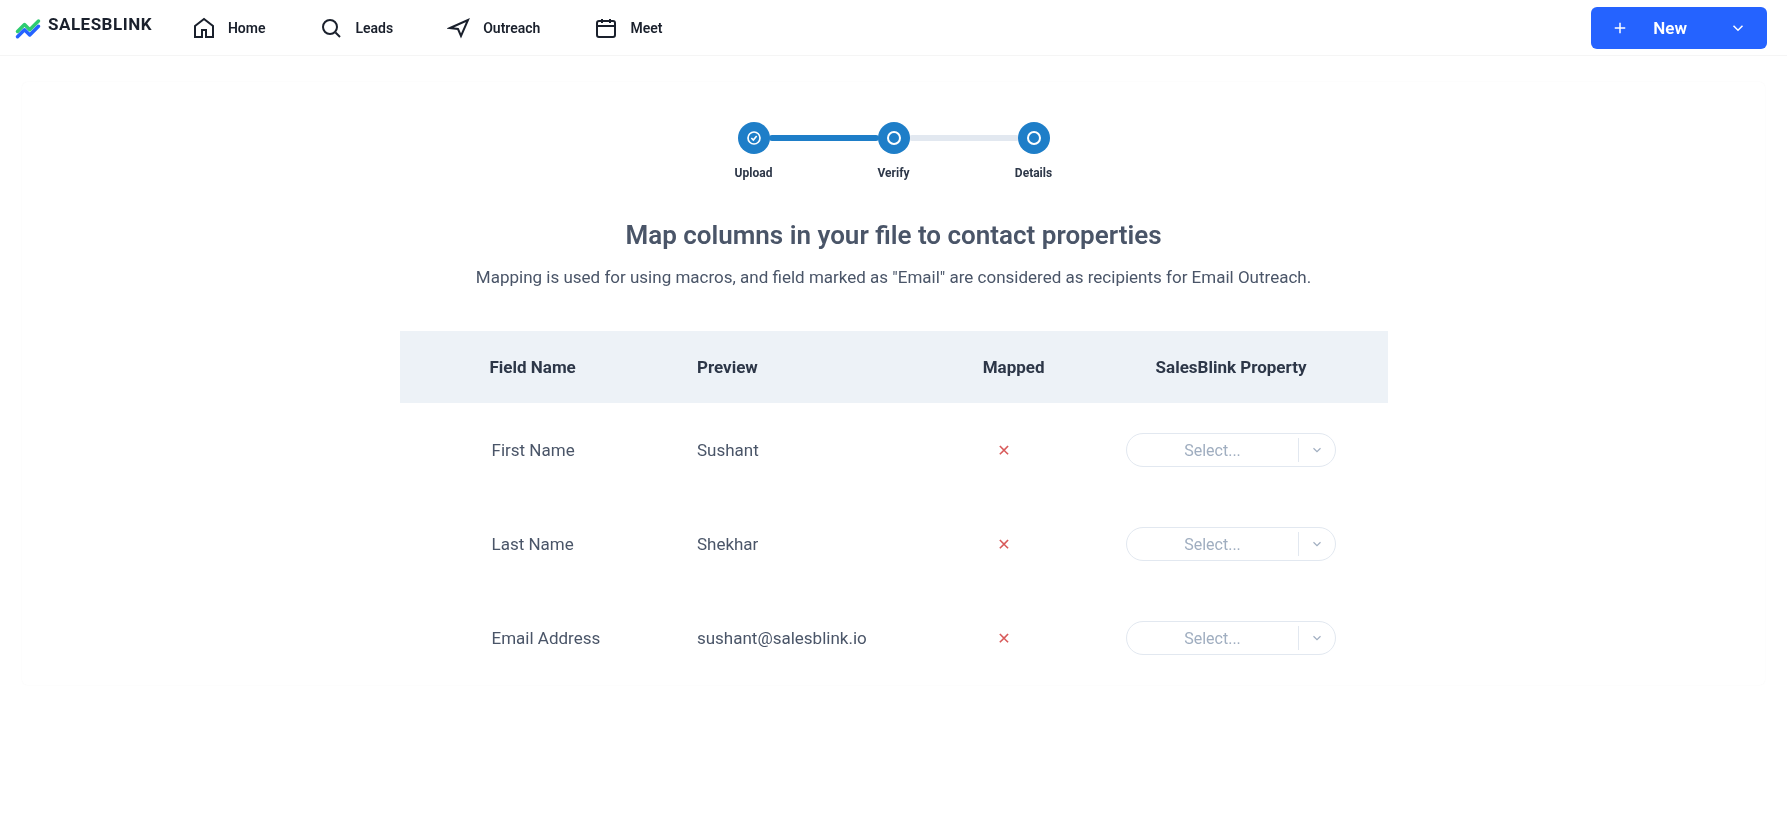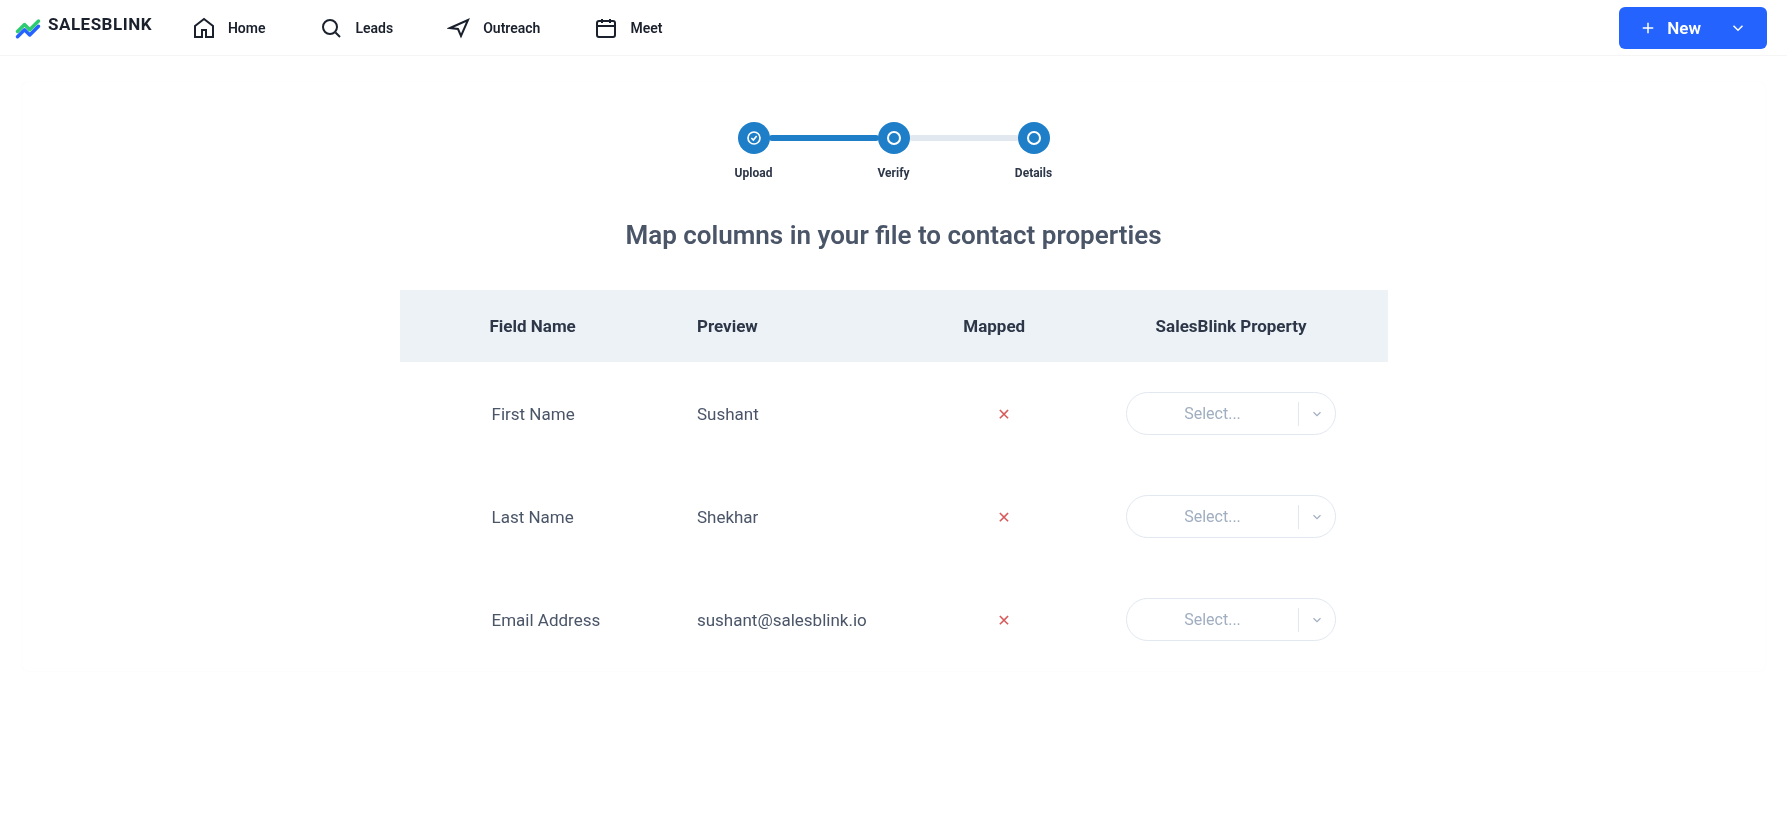--- a/index.html
+++ b/index.html
@@ -46,21 +46,21 @@
   }
   .nav-icon { width: 24px; height: 24px; stroke: #1a202c; stroke-width: 2; fill: none; }
   .new-button {
     margin-left: auto;
     background: #2563ff;
     color: #fff;
     border-radius: 6px;
     padding: 11px 20px;
     display: flex;
     align-items: center;
-    gap: 10px;
+    gap: 24px;
     font-size: 17px;
     font-weight: 600;
     cursor: pointer;
   }
   .new-button svg { width: 18px; height: 18px; stroke: #fff; stroke-width: 2; fill: none; }
   .new-button .chevron { margin-left: 18px; }
 
   
   .main {
     padding: 40px 0 0 0;
@@ -112,34 +112,34 @@
   }
   .map-table thead th {
     background: #edf2f7;
     text-align: left;
     padding: 26px 30px;
     font-size: 17px;
     font-weight: 700;
     color: #2d3748;
   }
   .map-table thead th:first-child { padding-left: 90px; }
-  .map-table thead th:nth-child(3) { text-align: left; }
+  .map-table thead th:nth-child(3) { text-align: right; }
   .map-table thead th:nth-child(4) { text-align: center; }
   .map-table tbody td {
     padding: 30px 30px;
     font-size: 17px;
     color: #4a5568;
   }
   .map-table tbody td:first-child { padding-left: 92px; }
   .map-table tbody td.mapped-cell { text-align: center; }
   .x-icon { color: #d85a5a; font-size: 16px; font-weight: 400; }
   .select-wrap { display: flex; justify-content: center; }
   .select-control {
     width: 210px;
-    height: 43px;
+    height: 34px;
     border: 1px solid #e2e8f0;
     border-radius: 22px;
     display: flex;
     align-items: center;
     cursor: pointer;
     background: #fff;
   }
   .select-text {
     flex: 1;
     text-align: center;
@@ -239,20 +239,21 @@
         <div class="step-circle">
             <span class="ring"></span>
           </div>
         <div class="step-label">Details</div>
       </div>
     </div>
   </div>
 
   <div class="section-heading">
     <h2>Map columns in your file to contact properties</h2>
+    <p>Mapping is used for using macros, and field marked as "Email" are considered as recipients for Email Outreach.</p>
   </div>
 
   <table class="map-table">
     <thead>
       <tr>
         <th>Field Name</th>
         <th>Preview</th>
         <th>Mapped</th>
         <th>SalesBlink Property</th>
       </tr>

